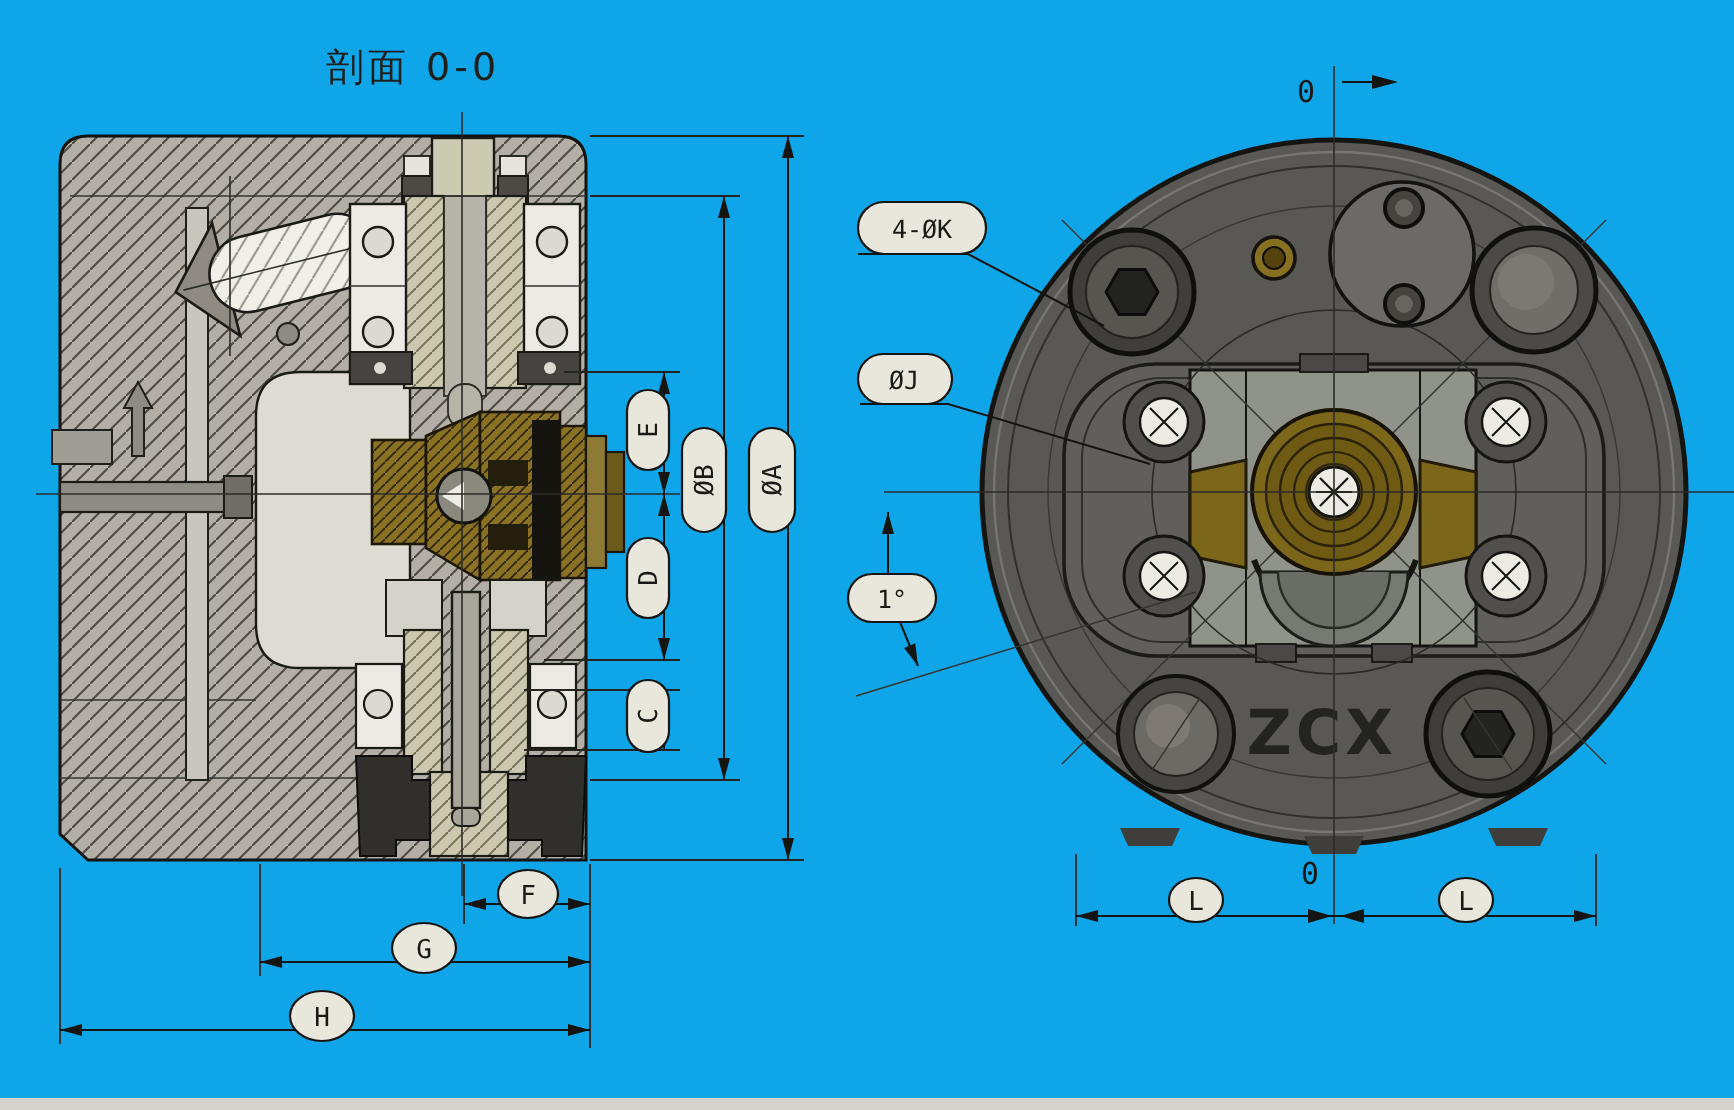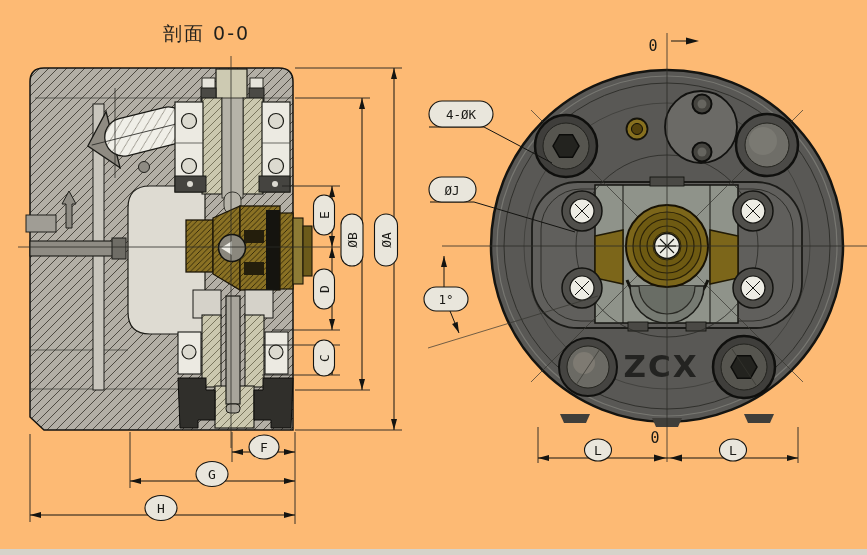--- a/index.html
+++ b/index.html
@@ -1,16 +1,16 @@
 <!DOCTYPE html>
 <html><head>
 <meta charset="utf-8">
 <style>
   html,body{margin:0;padding:0;background:#cfcdc4;}
-  .stage{position:relative;width:867px;height:555px;background:#fdba74;overflow:hidden;
+  .stage{position:relative;width:867px;height:555px;background:#0ea5e9;overflow:hidden;
          font-family:"DejaVu Sans", sans-serif;}
   svg{position:absolute;left:0;top:0;}
   .dim{stroke:#141411;stroke-width:1;fill:none;}
   .ext{stroke:#23231f;stroke-width:0.9;fill:none;}
   .cl{stroke:#2b2b27;stroke-width:0.8;fill:none;}
   .thin{stroke:#35352f;stroke-width:0.7;fill:none;}
   .bub{fill:#e9e6dc;stroke:#141411;stroke-width:1.1;}
   .dt{font:13px "DejaVu Sans Mono", monospace;fill:#191915;text-anchor:middle;}
   .ct{font:12.5px "DejaVu Sans Mono", monospace;fill:#191915;text-anchor:middle;}
   .ttl{font:19px "DejaVu Sans", sans-serif;letter-spacing:2px;fill:#1f1f1c;}

